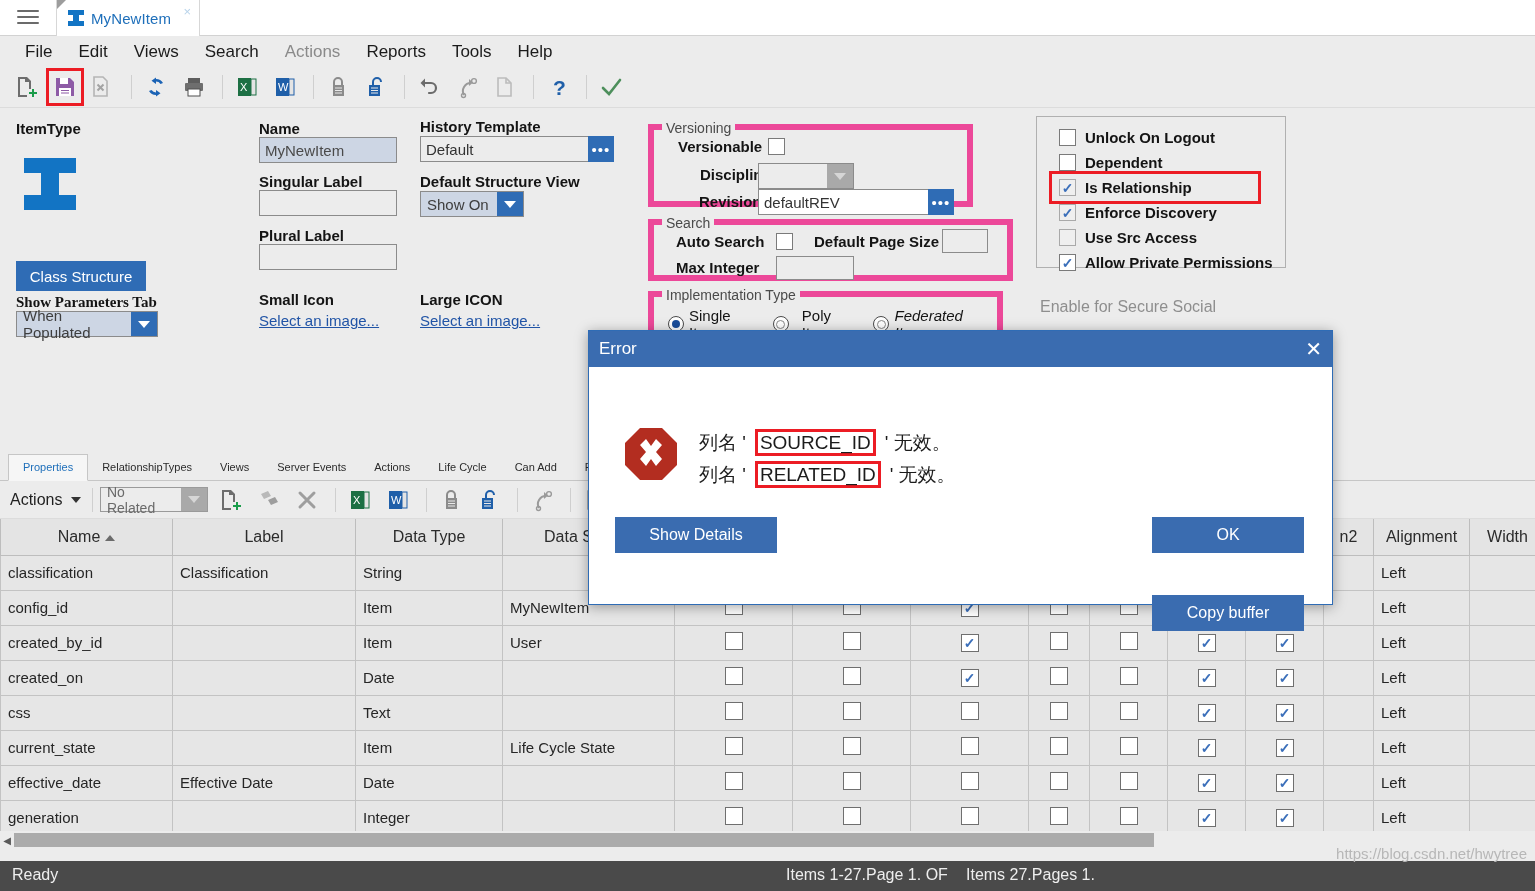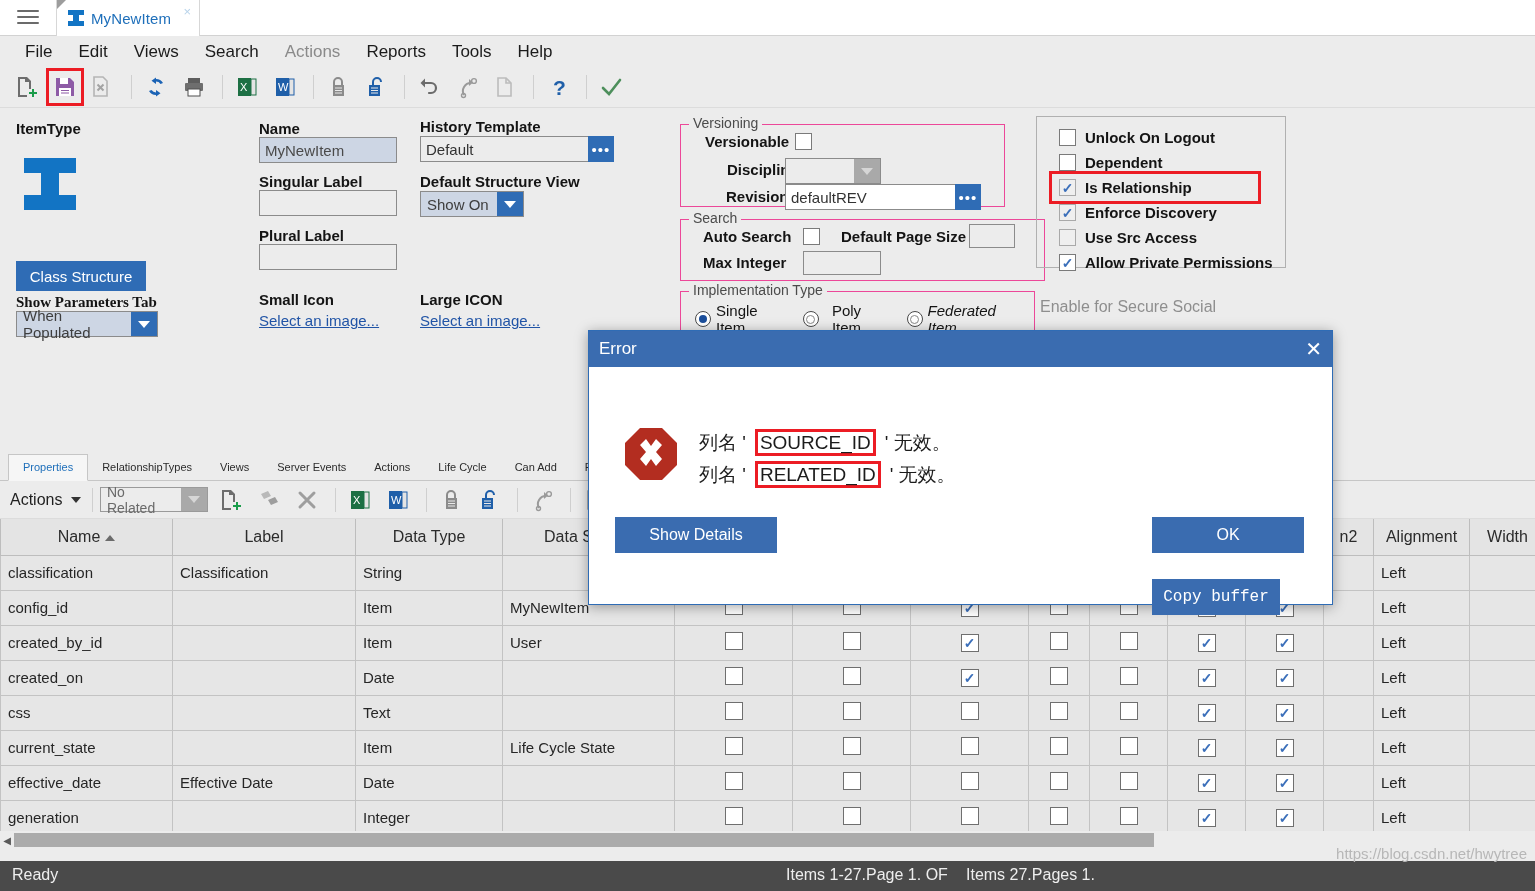--- a/index.html
+++ b/index.html
@@ -81,21 +81,21 @@
              display:flex;align-items:center;}
   .combo .v.empty{ background:#ececec; }
   .combo .arw{ width:26px; background:#2f6cb5; display:flex;align-items:center;justify-content:center;}
   .combo .arw.dis{ background:#a9a9a9; }
   .combo .arw span{ border-left:6px solid transparent;border-right:6px solid transparent;
                     border-top:7px solid #fff; display:block;}
   .combo .arw.dis span{ border-top-color:#d6d6d6;}
   .ellipsisbtn{ width:26px;height:26px;background:#2f6cb5;color:#fff;font-size:15px;
      display:flex;align-items:center;justify-content:center; letter-spacing:1px; line-height:9px; cursor:pointer;}
   .link{ color:#2154a6; font-size:15px; text-decoration:underline; cursor:pointer;}
-  .grp{ position:absolute; border:1px solid #ec4899;margin-left:32px; }
+  .grp{ position:absolute; border:6px solid #ec4899; }
   .grp > .cap{ position:absolute; top:-10px; left:8px; background:#ececec; padding:0 4px;
                font-size:14px; color:#4b4b4b;}
   .cb{ width:17px;height:17px;border:1px solid #7a7a7a;background:#fff;display:inline-flex;
        align-items:center;justify-content:center; flex:none; cursor:pointer;}
   .cb.on:after{ content:"✓"; color:#3b6fba; font-size:14px; line-height:1; font-weight:bold;}
   .cb.dis{ background:#efefef; border-color:#a9a9a9;}
   .radio{ width:16px;height:16px;border-radius:50%;border:1.5px solid #4a4a4a;background:#fff;
           display:inline-flex;align-items:center;justify-content:center;flex:none;cursor:pointer;}
   .radio.on:after{ content:"";width:8px;height:8px;border-radius:50%;background:#1b4e9b;}
   .radio.off:after{ content:"";width:7px;height:7px;border-radius:50%;border:1px solid #888;}
@@ -708,15 +708,15 @@
           <span>' 无效。</span>
         </div>
         <div class="errline">
           <span>列名 '</span>
           <span class="boxed">RELATED_ID</span>
           <span>' 无效。</span>
         </div>
       </div>
     <div class="dlgbtn" id="btnShowDetails" style="position:absolute;left:26px;top:150px;width:162px;height:36px;">Show Details</div>
     <div class="dlgbtn" id="btnOk" style="position:absolute;left:563px;top:150px;width:152px;height:36px;">OK</div>
-    <div class="dlgbtn" id="btnCopy" style="position:absolute;left:563px;top:212px;width:128px;height:36px;font-family:Liberation Mono, monospace;">Copy buffer</div>
+    <div class="dlgbtn" id="btnCopy" style="position:absolute;left:563px;top:228px;width:152px;height:36px;">Copy buffer</div>
   </div>
 </div>
 
 </body></html>

